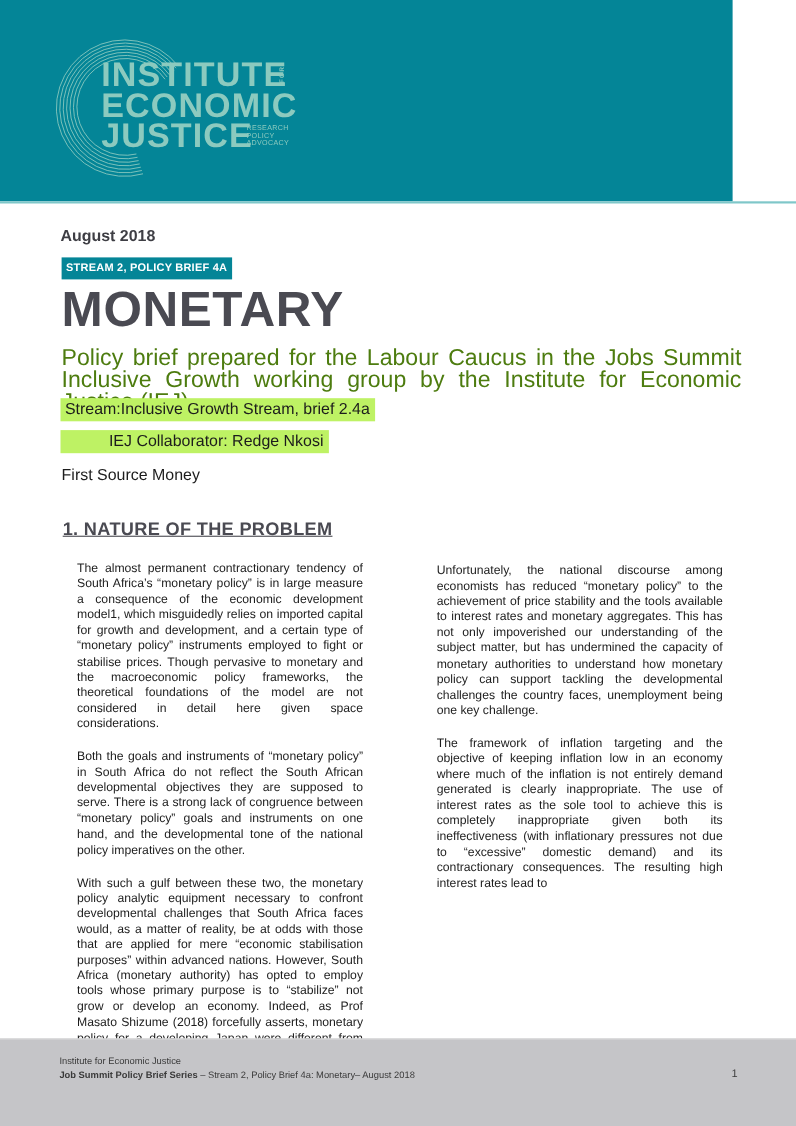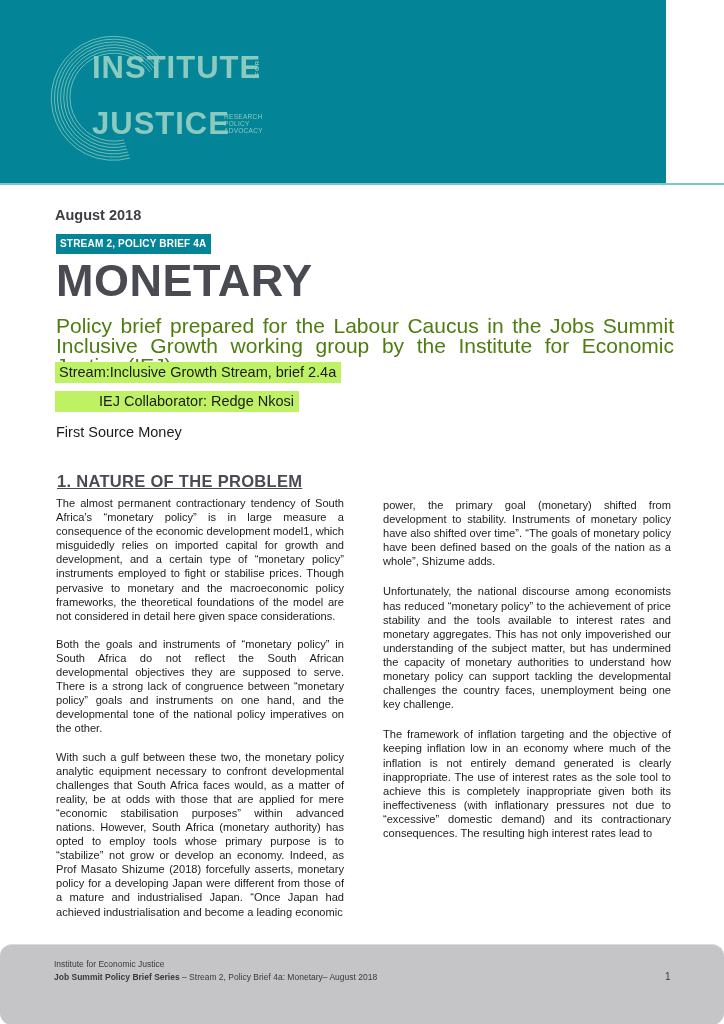--- a/index.html
+++ b/index.html
@@ -62,29 +62,28 @@
       font-size: 14.5px; line-height: 21px; color: #1c1c1c;
     }
     .section-title {
       position: absolute; left: 57px; top: 472px; font-family: "Liberation Sans", sans-serif;
       font-weight: bold; font-size: 16.5px; color: #4a4a52; letter-spacing: 0.3px; text-decoration: underline;
     }
     .col {
       position: absolute; width: 292px; font-family: "Liberation Sans", sans-serif;
       font-size: 11.1px; line-height: 14.1px; color: #1c1c1c;
     }
-    .col p { margin: 2px; text-align: justify; }
+    .col p { margin: 16px; text-align: justify; }
     .col-left { left: 54px; top: 494px; }
     .col-right { left: 381px; top: 496px; }
     .col-left p + p { margin-top: 14px; }
     .col-right p + p { margin-top: 16px; }
     .footer {
       position: absolute; left: 0; top: 944px; width: 724px; height: 80px; background: #c5c5c8;
       border-top: 1px solid #dcdcdc;
-      border-radius: 12px;
     }
     .footer-org {
       position: absolute; left: 54px; top: 14px; font-family: "Liberation Sans", sans-serif;
       font-size: 8.5px; color: #3a3a3a;
     }
     .footer-series {
       position: absolute; left: 54px; top: 27px; font-family: "Liberation Sans", sans-serif;
       font-size: 8.5px; color: #3a3a3a;
     }
     .footer-series b { font-weight: bold; }
@@ -103,20 +102,21 @@
         <path d="M 118 30 A 62 62 0 1 0 86 128"></path>
         <path d="M 116 32 A 59 59 0 1 0 85 125"></path>
         <path d="M 114 34 A 56 56 0 1 0 84 122"></path>
         <path d="M 112 36 A 53 53 0 1 0 83 119"></path>
         <path d="M 110 38 A 50 50 0 1 0 82 116"></path>
         <path d="M 108 40 A 47 47 0 1 0 81 113"></path>
         <path d="M 106 42 A 44 44 0 1 0 80 110"></path>
       </g>
     </svg>
     <div class="logo-word l1">INSTITUTE</div>
+    <div class="logo-word l2">ECONOMIC</div>
     <div class="logo-word l3">JUSTICE</div>
     <div class="logo-for">FOR</div>
     <div class="logo-tag">
       <div>RESEARCH</div>
       <div>POLICY</div>
       <div>ADVOCACY</div>
     </div>
   </div>
 </div>
 <div class="header-line"></div>
@@ -131,21 +131,20 @@
 
 <div class="section-title">1. NATURE OF THE PROBLEM</div>
 
 <div class="col col-left">
   <p>The almost permanent contractionary tendency of South Africa’s “monetary policy” is in large measure a consequence of the economic development model1, which misguidedly relies on imported capital for growth and development, and a certain type of “monetary policy” instruments employed to fight or stabilise prices. Though pervasive to monetary and the macroeconomic policy frameworks, the theoretical foundations of the model are not considered in detail here given space considerations.</p>
   <p>Both the goals and instruments of “monetary policy” in South Africa do not reflect the South African developmental objectives they are supposed to serve. There is a strong lack of congruence between “monetary policy” goals and instruments on one hand, and the developmental tone of the national policy imperatives on the other.</p>
   <p>With such a gulf between these two, the monetary policy analytic equipment necessary to confront developmental challenges that South Africa faces would, as a matter of reality, be at odds with those that are applied for mere “economic stabilisation purposes” within advanced nations. However, South Africa (monetary authority) has opted to employ tools whose primary purpose is to “stabilize” not grow or develop an economy. Indeed, as Prof Masato Shizume (2018) forcefully asserts, monetary policy for a developing Japan were different from those of a mature and industrialised Japan. “Once Japan had achieved industrialisation and become a leading economic</p>
 </div>
 
 <div class="col col-right">
-  <p>power, the primary goal (monetary) shifted from development to stability. Instruments of monetary policy have also shifted over time”. “The goals of monetary policy have been defined based on the goals of the nation as a whole”, Shizume adds.</p>
   <p>Unfortunately, the national discourse among economists has reduced “monetary policy” to the achievement of price stability and the tools available to interest rates and monetary aggregates. This has not only impoverished our understanding of the subject matter, but has undermined the capacity of monetary authorities to understand how monetary policy can support tackling the developmental challenges the country faces, unemployment being one key challenge.</p>
   <p>The framework of inflation targeting and the objective of keeping inflation low in an economy where much of the inflation is not entirely demand generated is clearly inappropriate. The use of interest rates as the sole tool to achieve this is completely inappropriate given both its ineffectiveness (with inflationary pressures not due to “excessive” domestic demand) and its contractionary consequences. The resulting high interest rates lead to</p>
 </div>
 
 <div class="footer">
   <div class="footer-org">Institute for Economic Justice</div>
   <div class="footer-series"><b>Job Summit Policy Brief Series</b><span> – Stream 2, Policy Brief 4a: Monetary– August 2018</span></div>
   <div class="page-num">1</div>
 </div>
 

